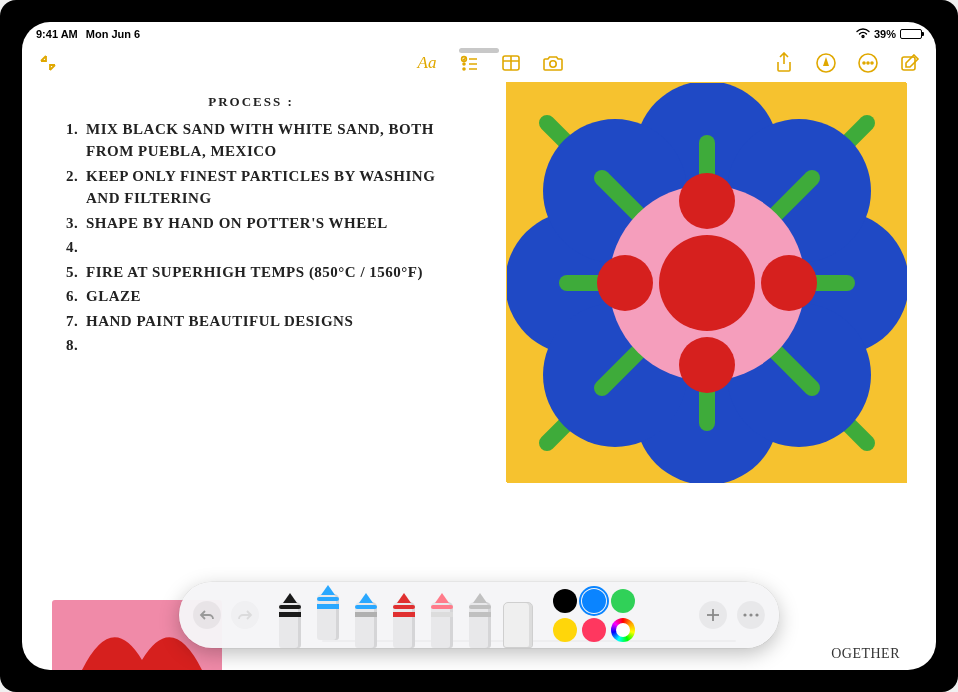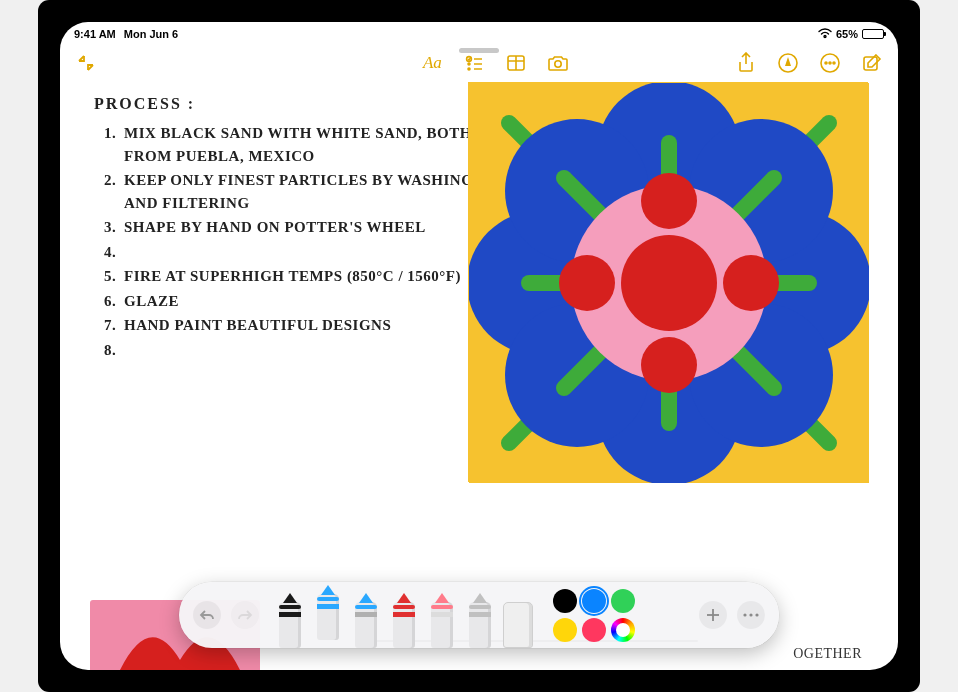--- a/index.html
+++ b/index.html
@@ -1,20 +1,20 @@
 <!DOCTYPE html>
 <html><head>
 <meta charset="utf-8">
 <style>
   * { box-sizing: border-box; margin: 0; padding: 0; }
   html, body { width: 958px; height: 692px; overflow: hidden; font-family: -apple-system, Helvetica, Arial, sans-serif; }
   body { background: #f0f0f0; display: flex; align-items: center; justify-content: center; }
 
   .device {
-    width: 882px; height: 692px; background: #000; border-radius: 11px;
+    width: 958px; height: 692px; background: #000; border-radius: 16px;
     padding: 22px; position: relative;
   }
   .screen {
     width: 100%; height: 100%; background: #fff; border-radius: 28px;
     overflow: hidden; position: relative;
   }
 
   
   .status-bar {
     height: 22px; padding: 2px 14px 0 14px; font-size: 11px; font-weight: 600;
@@ -51,21 +51,21 @@
   .note-body {
     position: relative; height: calc(100% - 60px);
     padding: 10px 24px 0 34px;
     display: flex; gap: 18px;
   }
   .handwriting {
     font-family: "Comic Sans MS", "Segoe Script", cursive;
     color: #222; font-size: 17px; line-height: 1.5;
     width: 390px; letter-spacing: .5px;
   }
-  .hw-title { font-weight: 700; letter-spacing: 2px; margin-bottom: 6px; font-size:16px; text-transform:uppercase;}
+  .hw-title { font-weight: 700; letter-spacing: 2px; margin-bottom: 6px; font-size:13px; text-transform:uppercase;text-align:center;}
   .hw-list { padding-left: 10px; }
   .hw-item { display:flex; gap:6px; margin-bottom:2px; text-transform:uppercase; font-weight:600; font-size:15px;}
   .hw-item span.num { min-width:14px; }
 
   
   .art-tile {
     position:absolute; right:30px; top:0px;
     width:400px; height:400px; background:#f6c22f;
     border:1px solid #f6c22f;
   }
@@ -136,21 +136,21 @@
       <div class="status-left">
         <span>9:41 AM</span>
         <span>Mon Jun 6</span>
       </div>
       <div class="status-right">
         <span>
           <svg width="14" height="11" viewBox="0 0 14 11">
               <path d="M7 9.5a1 1 0 100-2 1 1 0 000 2zM3.5 6a5 5 0 017 0M1 3.5a8.5 8.5 0 0112 0" fill="none" stroke="#000" stroke-width="1.4" stroke-linecap="round"></path>
             </svg>
         </span>
-        <span>65%</span>
+        <span>39%</span>
         <span class="battery"><span class="fill" style="width:100%"></span></span>
       </div>
     </div>
 
     <div class="toolbar">
       <div class="center-grip"></div>
       <div class="left">
         <div class="tbtn">
           <svg width="20" height="20" viewBox="0 0 20 20" fill="none" stroke="#e0a800" stroke-width="1.8">
               <path d="M8 3v5H3M12 17v-5h5"></path>

